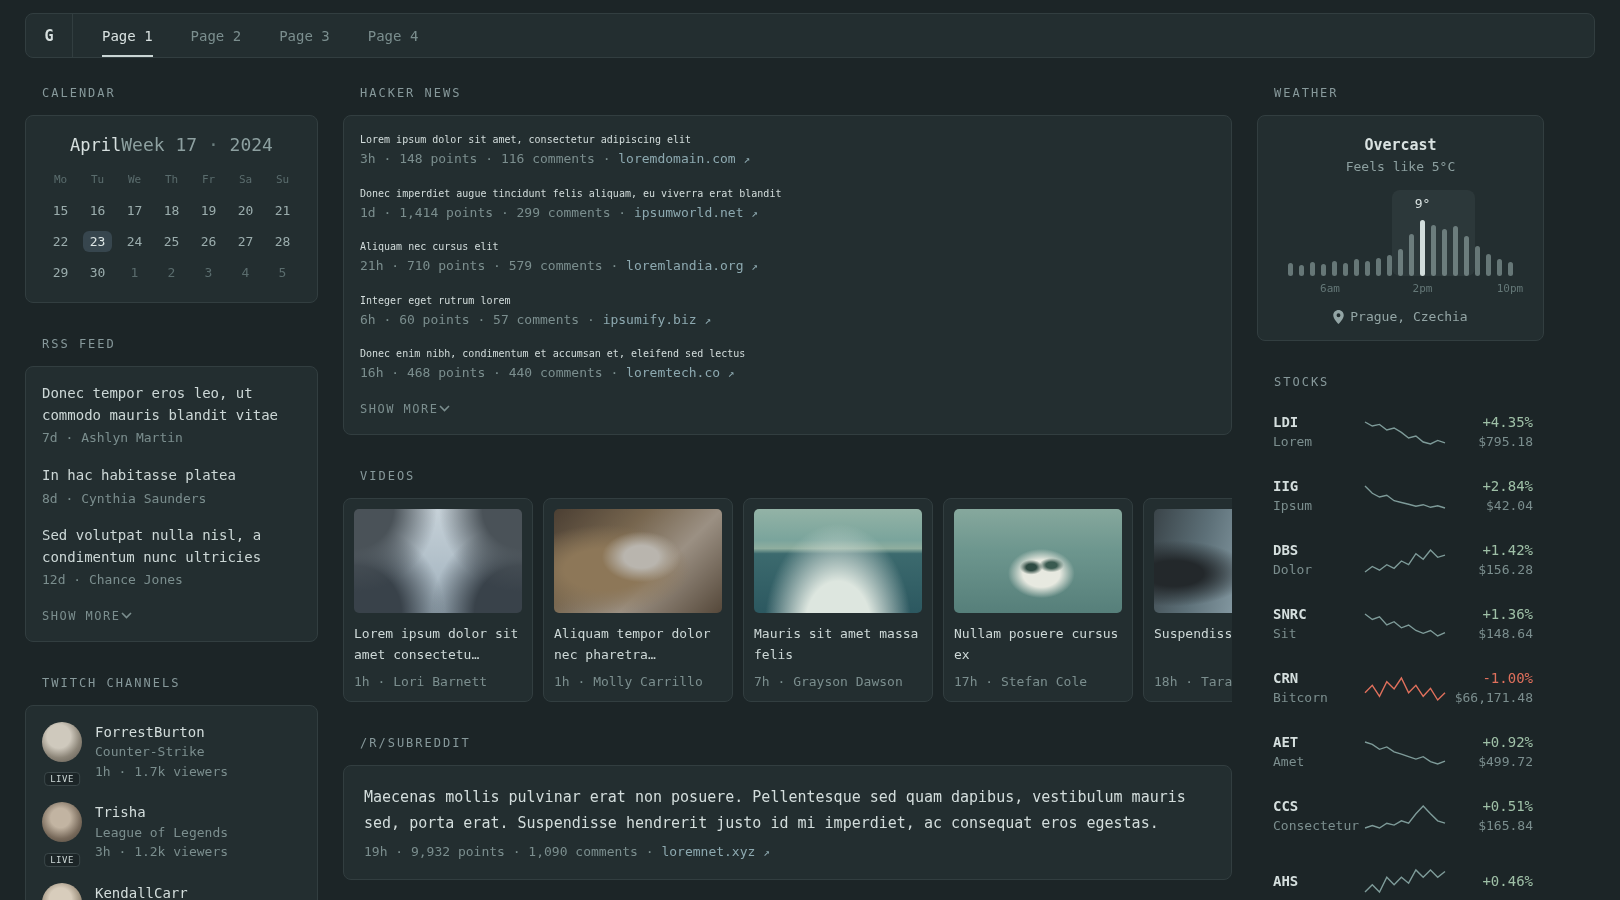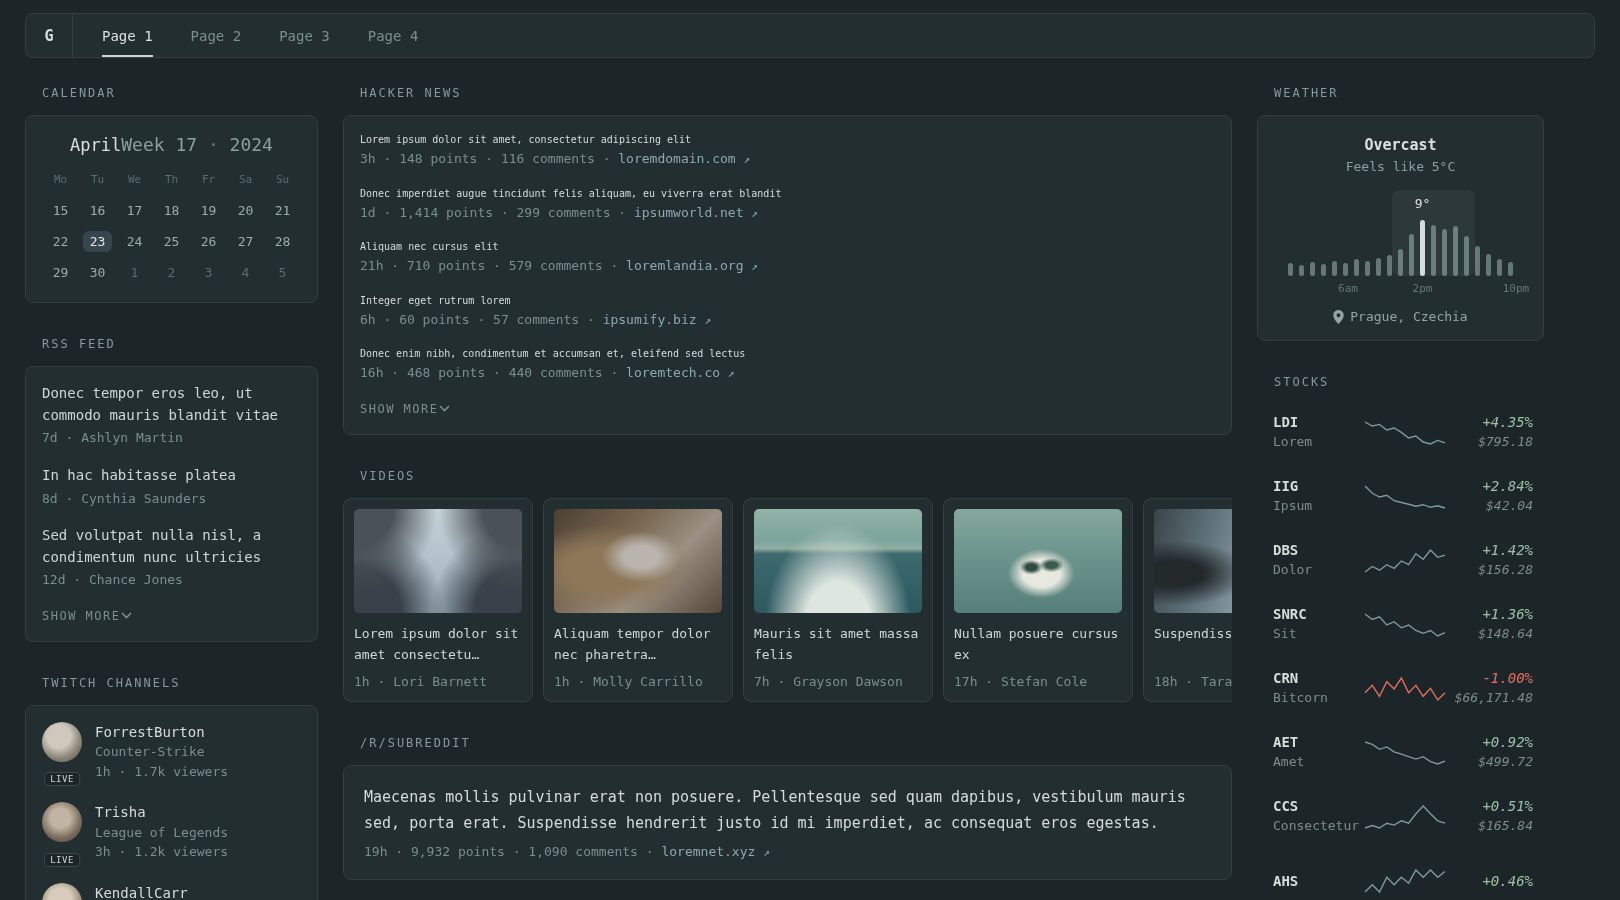--- a/index.html
+++ b/index.html
@@ -104,21 +104,21 @@
   .w-axis{position:relative;height:16px;margin-top:6px;}
   .w-time{position:absolute;top:0;transform:translateX(-50%);font-size:11px;color:#647777;}
   .w-location{display:flex;align-items:center;justify-content:center;gap:6px;margin-top:11px;color:#93a5a5;font-size:13px;}
 
   
   .stocks-list{padding:4px 16px 0;}
   .stock-row{display:grid;grid-template-columns:90px 1fr 86px;align-items:center;height:50px;margin-bottom:14px;}
   .stock-symbol{font-size:14px;font-weight:bold;color:#d5dfde;}
   .stock-id .meta{margin-top:2px;}
   .stock-spark{display:flex;justify-content:center;align-items:center;}
-  .stock-vals{text-align:right;font-style:italic;}
+  .stock-vals{text-align:right;}
   .stock-change{font-size:14px;}
   .pos{color:#9fc0a7;}
   .neg{color:#e0705c;}
   .stock-vals .meta{margin-top:2px;}
 </style>
 </head>
 <body>
 
 <div class="page">
 
@@ -394,23 +394,23 @@
                 <div class="wbar" style="height: 47px;"></div>
                 <div class="wbar" style="height: 50px;"></div>
                 <div class="wbar" style="height: 40px;"></div>
                 <div class="wbar" style="height: 30px;"></div>
                 <div class="wbar" style="height: 22px;"></div>
                 <div class="wbar" style="height: 17px;"></div>
                 <div class="wbar" style="height: 14px;"></div>
                 <div class="w-temp" style="left: 148.5px; bottom: 65px;">9°</div>
               </div>
             <div class="w-axis">
-                <span class="w-time" style="left: 74px;">6am</span>
+                <span class="w-time" style="left: 56px;">6am</span>
                 <span class="w-time" style="left: 148.5px;">2pm</span>
-                <span class="w-time" style="left: 242px;">10pm</span>
+                <span class="w-time" style="left: 236px;">10pm</span>
               </div>
           </div>
           <div class="w-location">
             <svg width="11" height="14" viewBox="0 0 12 16">
                 <path d="M6 0C2.7 0 0 2.7 0 6c0 4.5 6 10 6 10s6-5.5 6-10C12 2.7 9.3 0 6 0zm0 8.2A2.2 2.2 0 1 1 6 3.8a2.2 2.2 0 0 1 0 4.4z" fill="#93a5a5"></path>
               </svg>
             <span>Prague, Czechia</span>
           </div>
         </div>
       </section>

